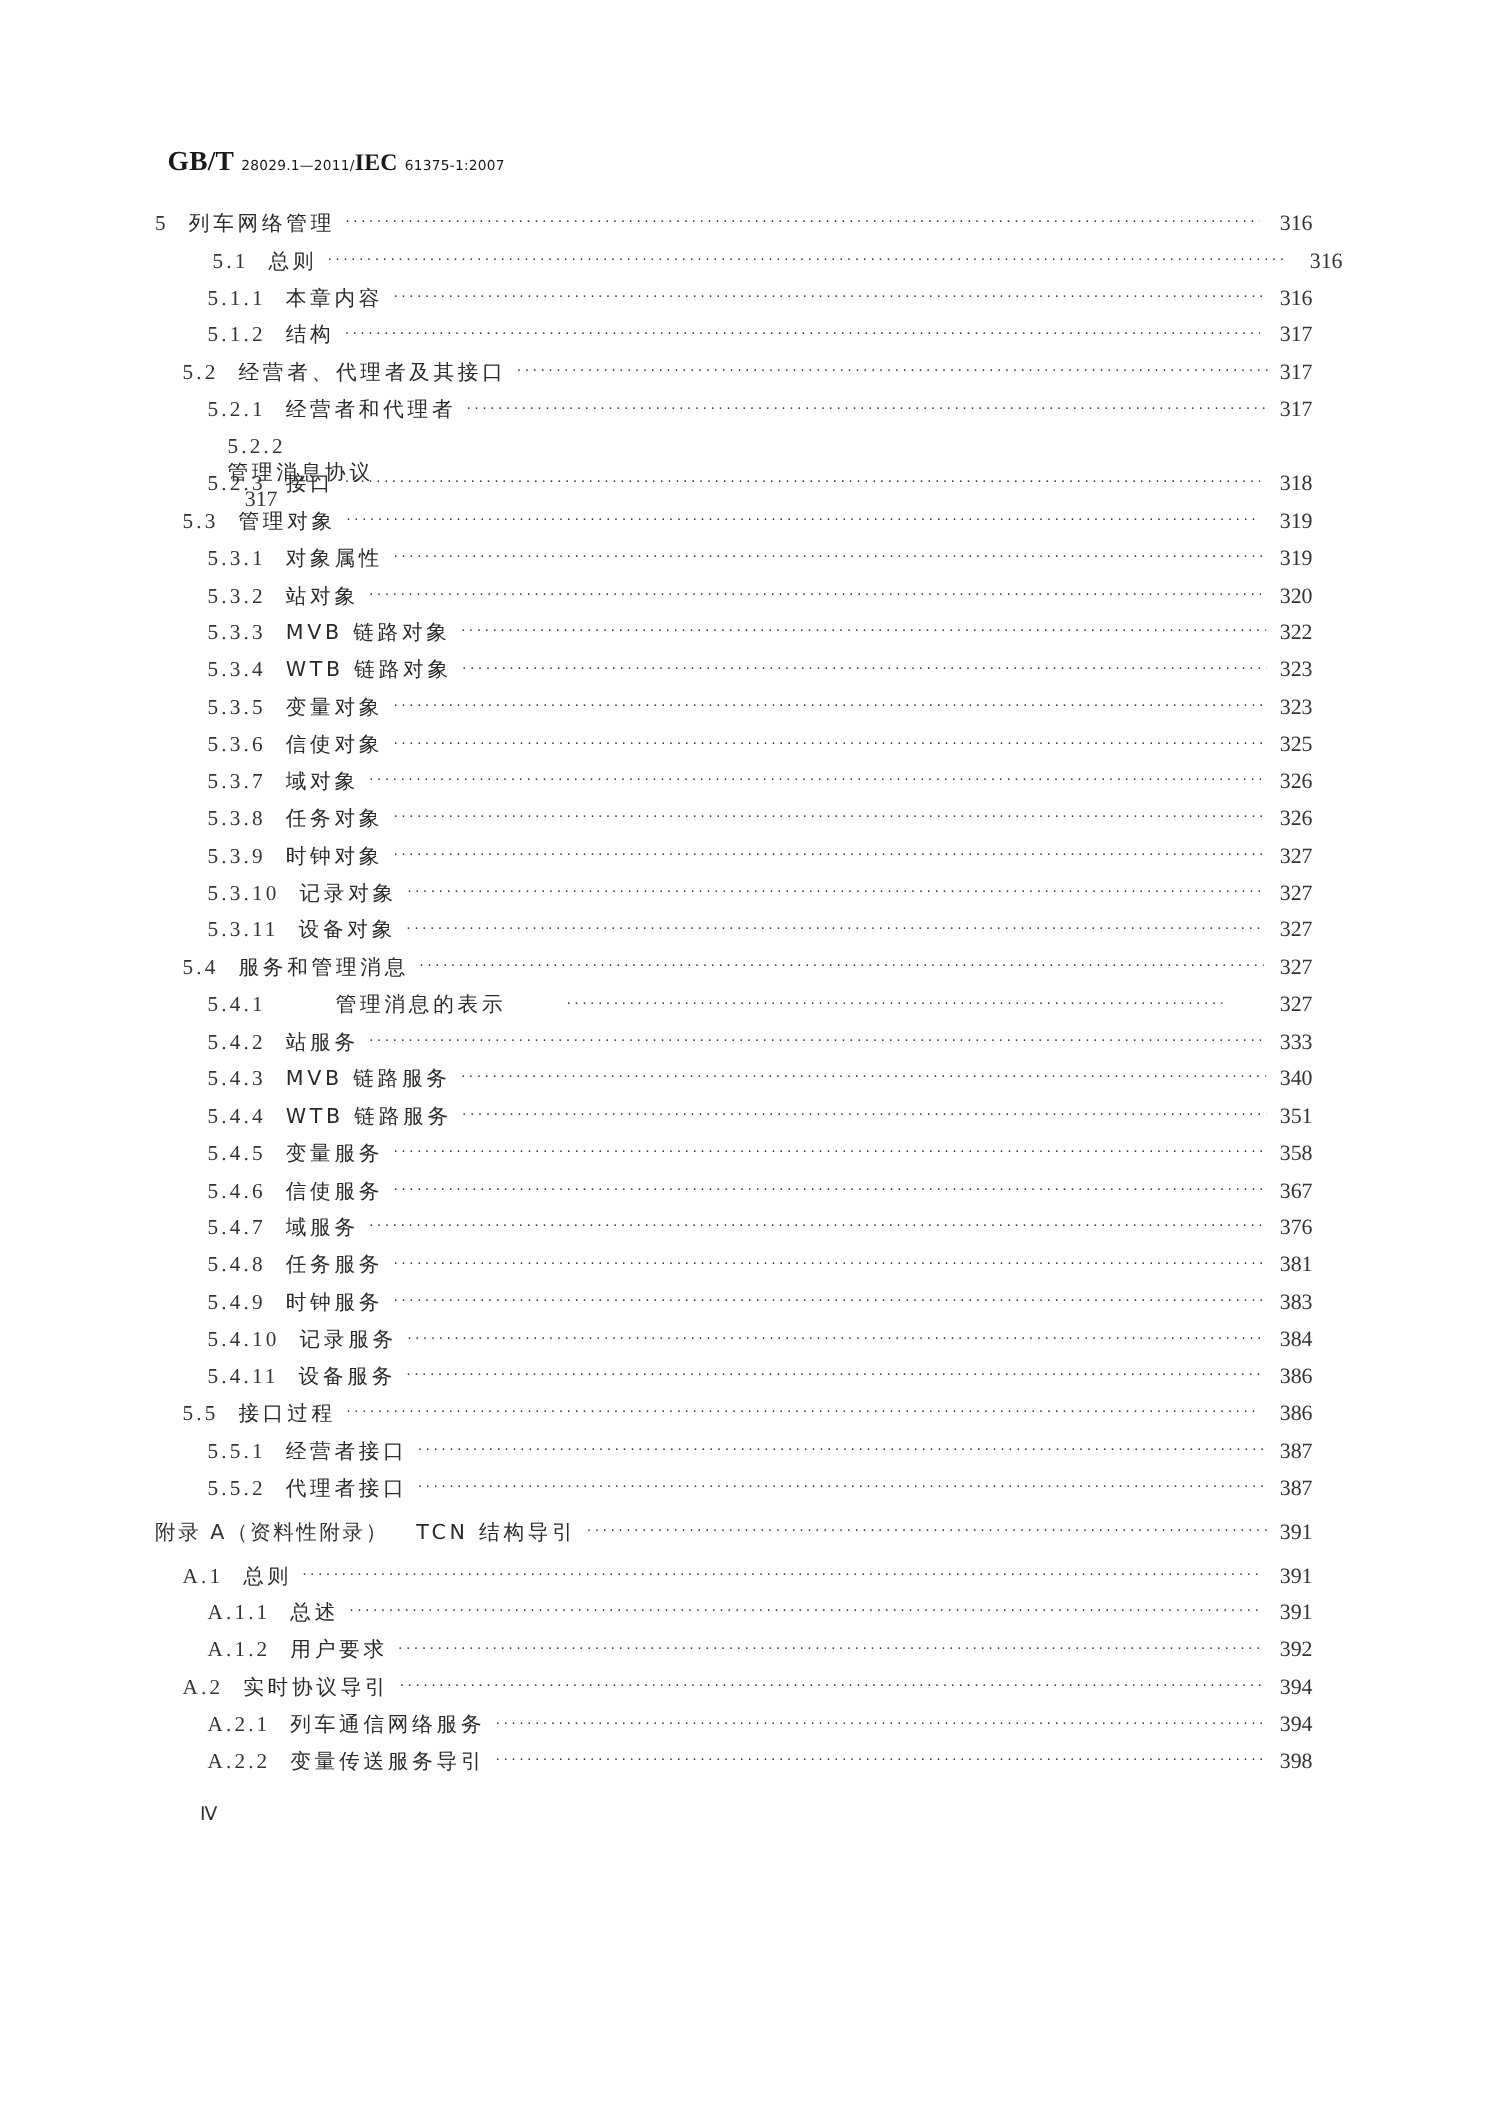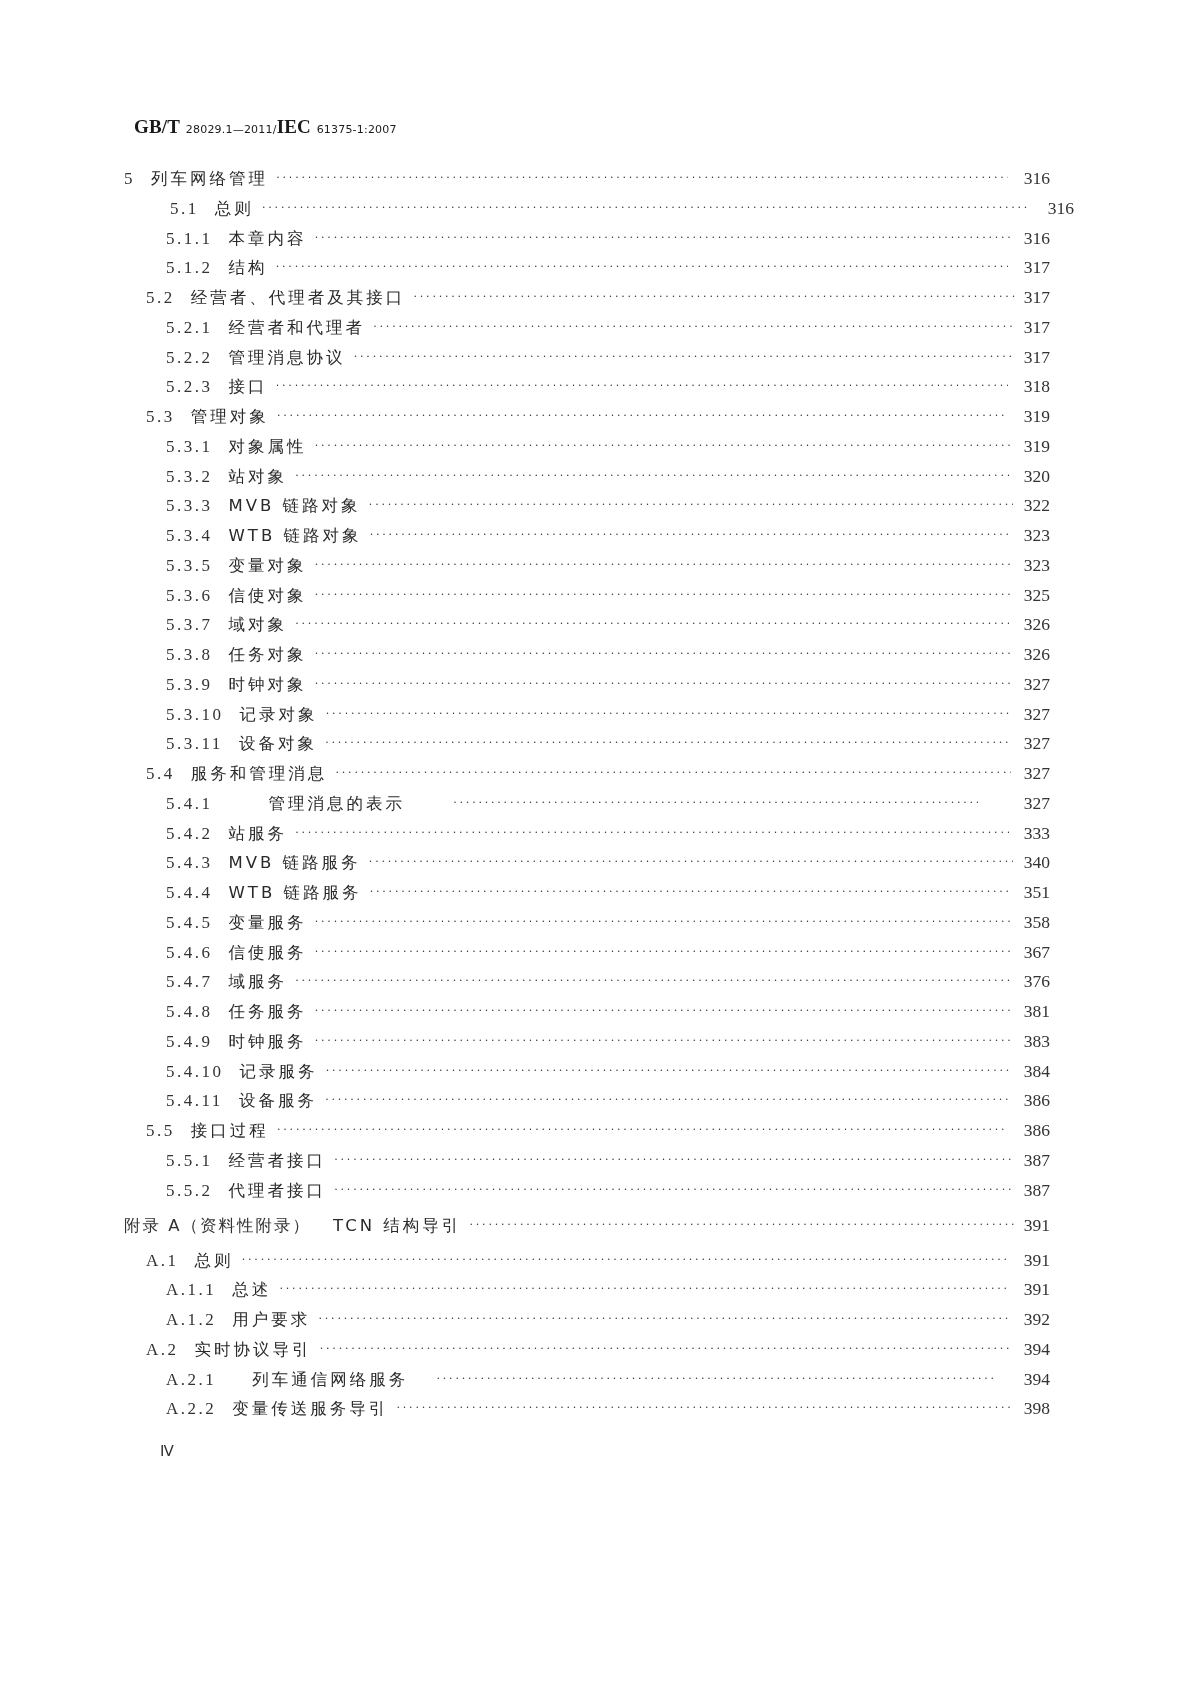--- a/index.html
+++ b/index.html
@@ -20,21 +20,21 @@
       left: 134px;
       top: 116px;
       font-size: 17px;
       letter-spacing: 0.2px;
       color: #1a1a1a;
       white-space: nowrap;
     }
     .doc-header .gb {
       font-family: "Liberation Serif", serif;
       font-weight: bold;
-      font-size: 19px;
+      font-size: 22px;
       margin-top: 48px;
     }
     .doc-header .num {
       font-family: "DejaVu Sans", sans-serif;
       font-size: 11px;
     }
     .doc-header .iec {
       font-family: "Liberation Serif", serif;
       font-weight: bold;
       font-size: 19px;
@@ -133,21 +133,21 @@
       <span class="toc-title">经营者、代理者及其接口</span>
       <span class="toc-leader">··································································································································</span>
       <span class="toc-page">317</span>
     </div>
     <div class="toc-row" style="top: 316.75px; left: 166px; width: 884px;">
       <span class="toc-num">5.2.1</span>
       <span class="toc-title">经营者和代理者</span>
       <span class="toc-leader">··································································································································</span>
       <span class="toc-page">317</span>
     </div>
-    <div class="toc-row" style="top: 346.5px; left: 166px; width: 884px;">
+    <div class="toc-row" style="top: 346.5px; left: 166px; width: 884px; flex-direction: column;">
       <span class="toc-num">5.2.2</span>
       <span class="toc-title">管理消息协议</span>
       <span class="toc-leader">··································································································································</span>
       <span class="toc-page">317</span>
     </div>
     <div class="toc-row" style="top: 376.25px; left: 166px; width: 884px;">
       <span class="toc-num">5.2.3</span>
       <span class="toc-title">接口</span>
       <span class="toc-leader">··································································································································</span>
       <span class="toc-page">318</span>
@@ -337,21 +337,21 @@
       <span class="toc-title">用户要求</span>
       <span class="toc-leader">··································································································································</span>
       <span class="toc-page">392</span>
     </div>
     <div class="toc-row" style="top: 1338.75px; left: 146px; width: 904px;">
       <span class="toc-num">A.2</span>
       <span class="toc-title">实时协议导引</span>
       <span class="toc-leader">··································································································································</span>
       <span class="toc-page">394</span>
     </div>
-    <div class="toc-row" style="top: 1368.5px; left: 166px; width: 884px; gap: 20px;">
+    <div class="toc-row" style="top: 1368.5px; left: 166px; width: 884px;">
       <span class="toc-num">A.2.1</span>
       <span class="toc-title">列车通信网络服务</span>
       <span class="toc-leader">··································································································································</span>
       <span class="toc-page">394</span>
     </div>
     <div class="toc-row" style="top: 1398.25px; left: 166px; width: 884px;">
       <span class="toc-num">A.2.2</span>
       <span class="toc-title">变量传送服务导引</span>
       <span class="toc-leader">··································································································································</span>
       <span class="toc-page">398</span>

